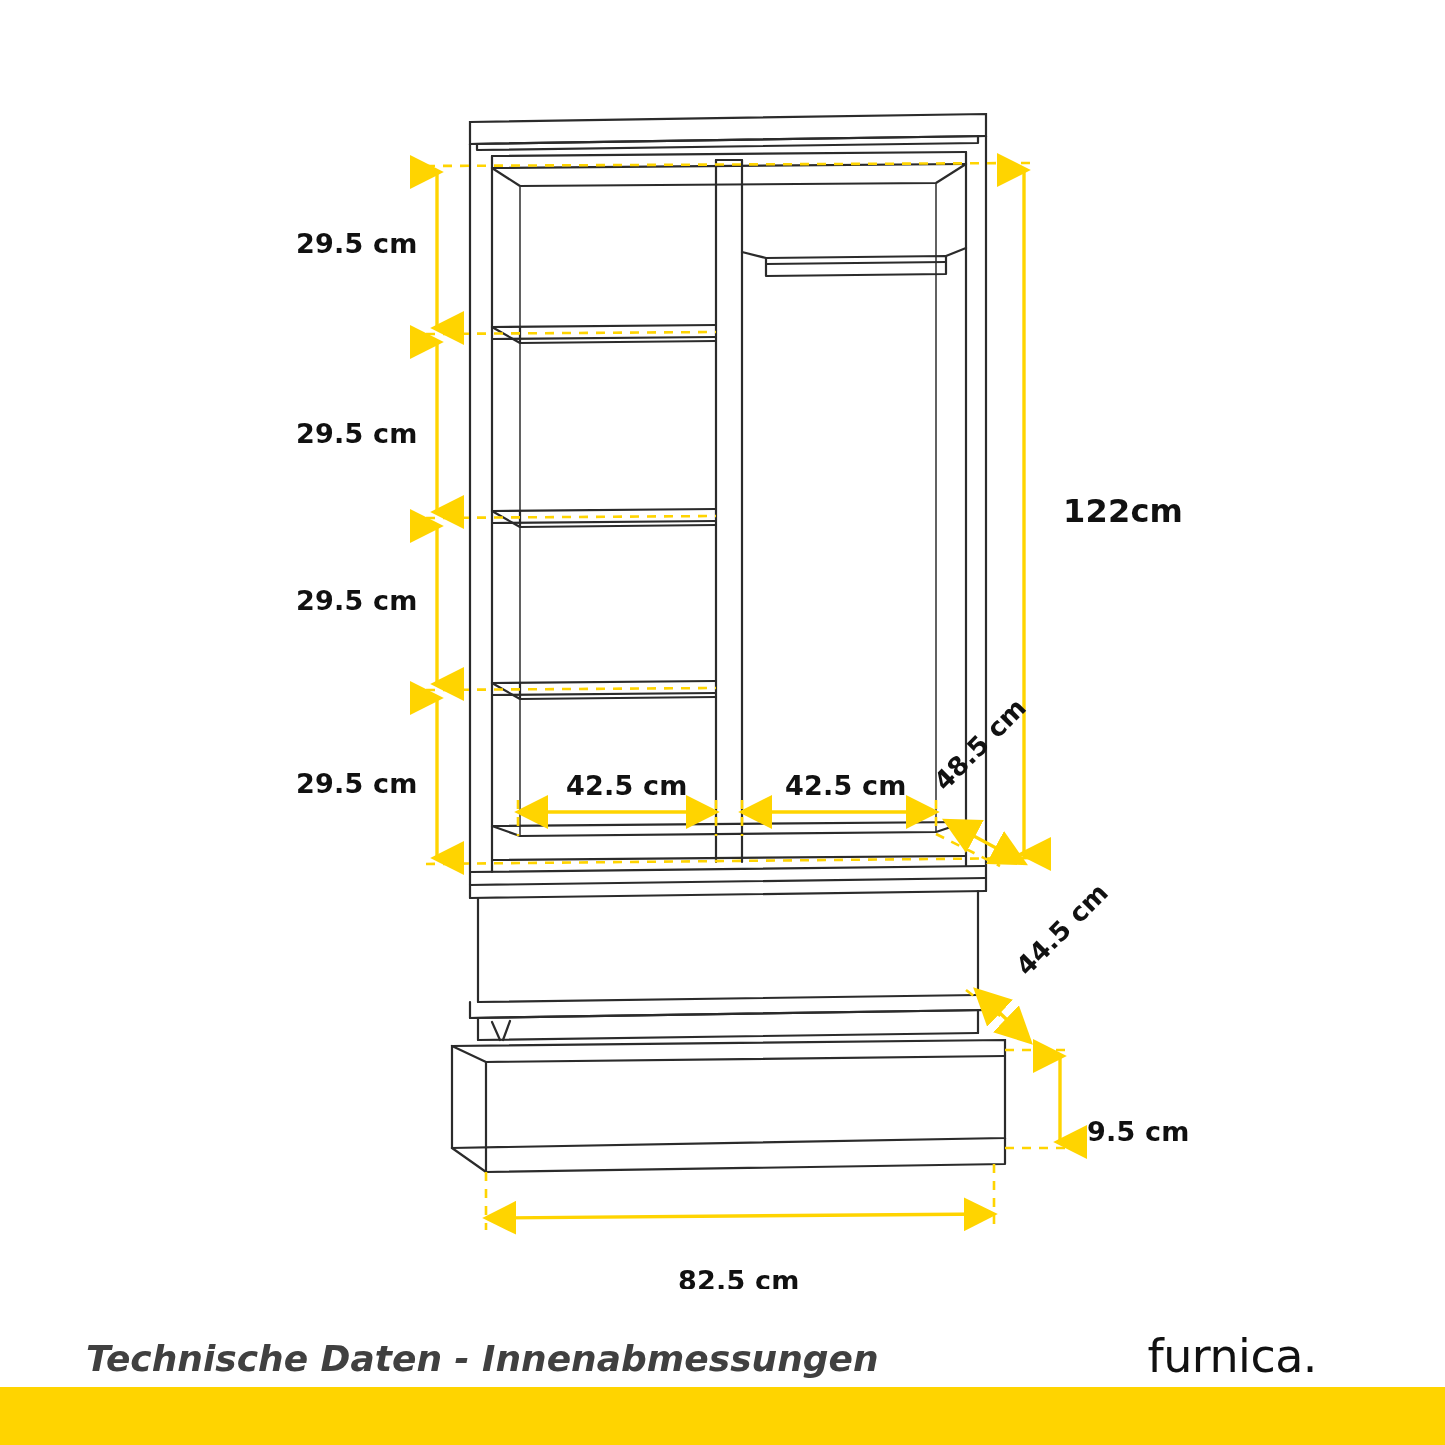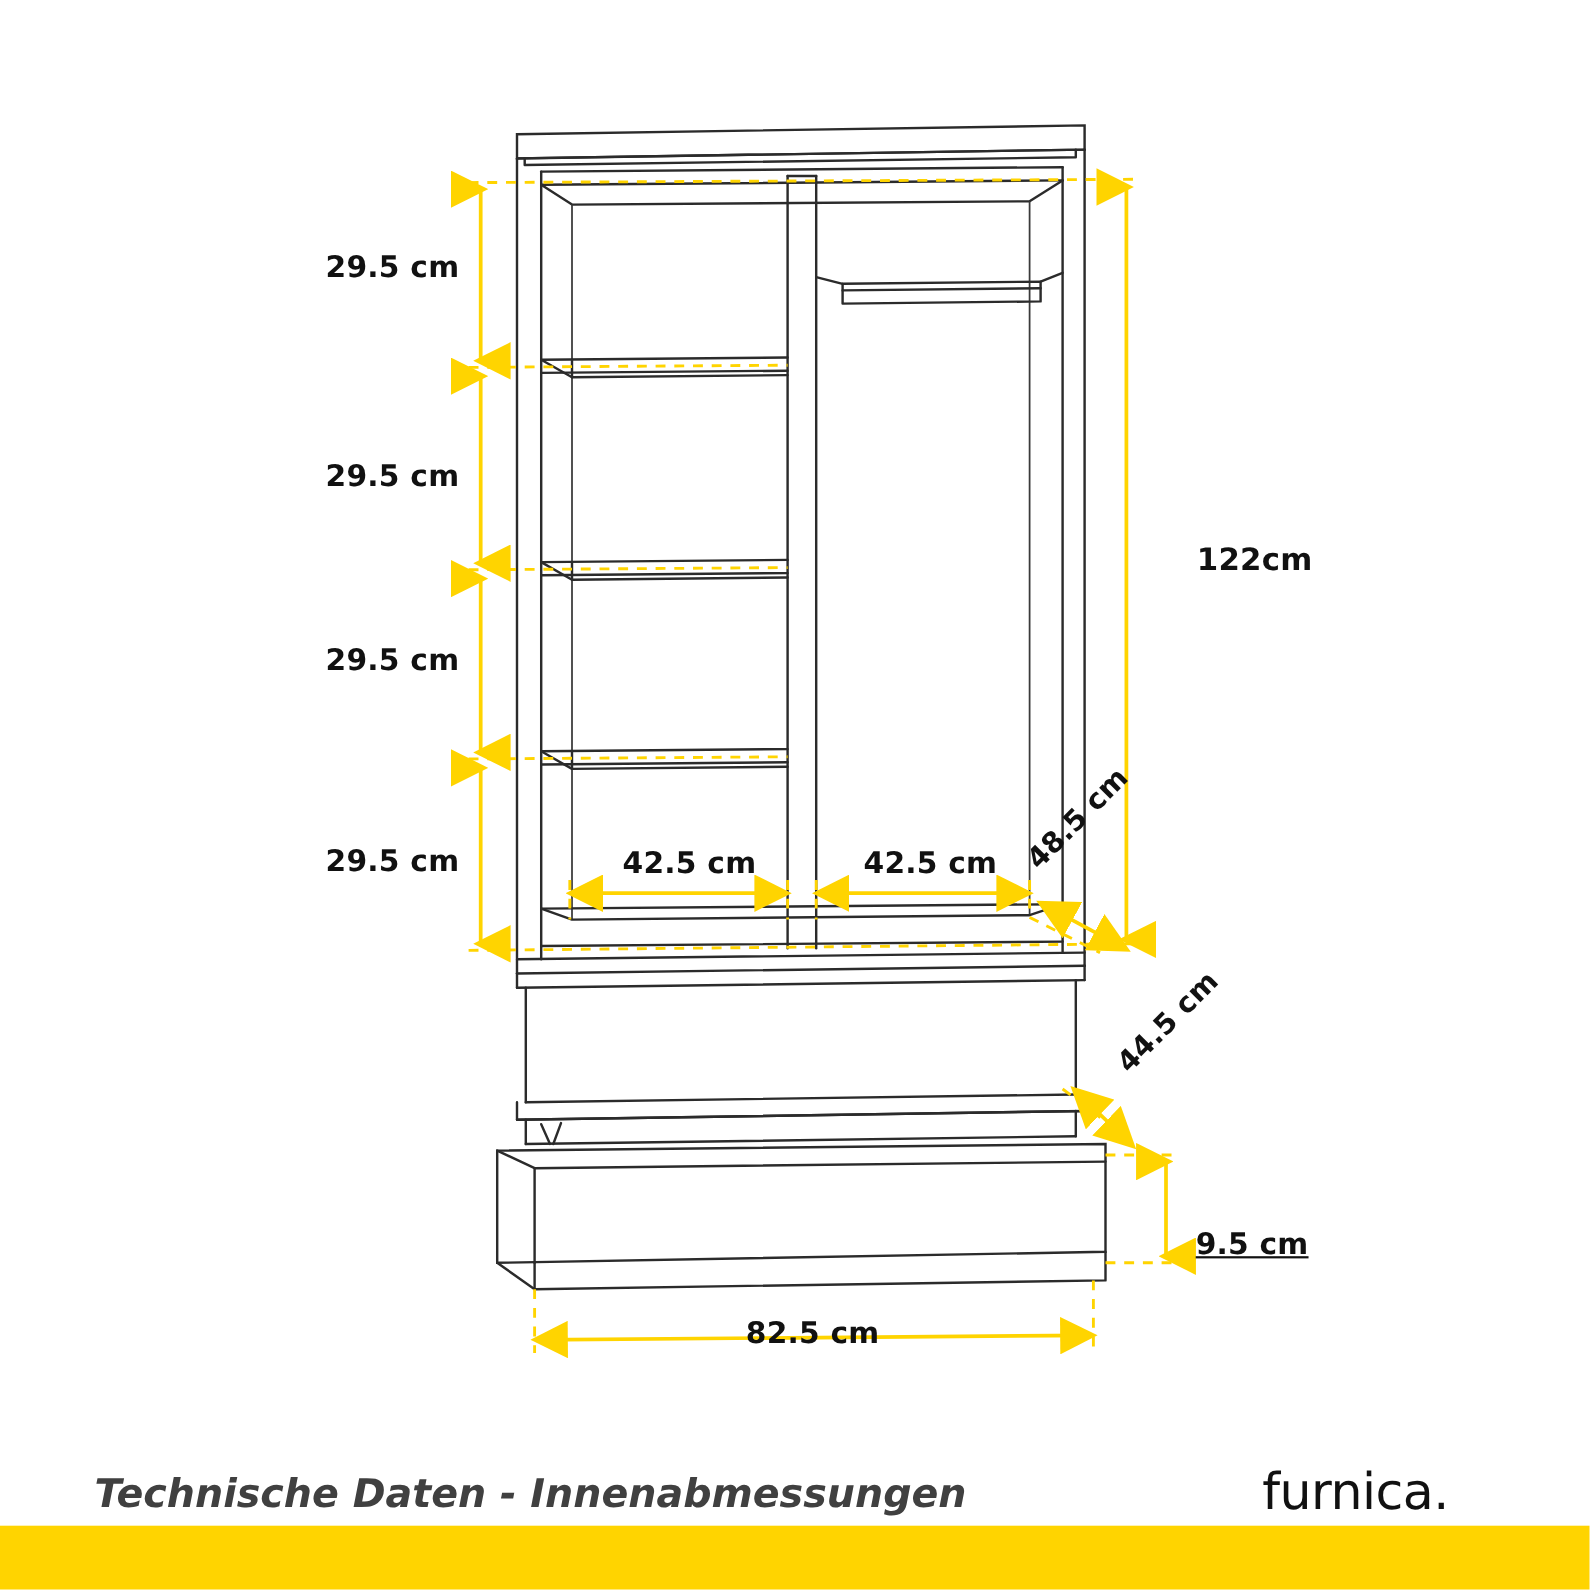--- a/index.html
+++ b/index.html
@@ -18,27 +18,27 @@
     position:absolute;
     font-weight:bold;
     color:#111111;
     white-space:nowrap;
     letter-spacing:0.2px;
   }
   .dim-29a{left:296px;top:228px;font-size:27px;}
   .dim-29b{left:296px;top:418px;font-size:27px;}
   .dim-29c{left:296px;top:585px;font-size:27px;}
   .dim-29d{left:296px;top:768px;font-size:27px;}
-  .dim-122{left:1088px;top:492px;font-size:28px;}
+  .dim-122{left:1063px;top:492px;font-size:32px;}
   .dim-425a{left:566px;top:770px;font-size:27px;}
   .dim-425b{left:785px;top:770px;font-size:27px;}
   .dim-485{left:928px;top:775px;font-size:26px;transform:rotate(-45deg);transform-origin:left top;}
   .dim-445{left:1010px;top:960px;font-size:26px;transform:rotate(-45deg);transform-origin:left top;}
-  .dim-95{left:1087px;top:1116px;font-size:27px;text-decoration:underline;}
-  .dim-825{left:678px;top:1197px;font-size:27px;}
+  .dim-95{left:1087px;top:1116px;font-size:27px;}
+  .dim-825{left:678px;top:1265px;font-size:27px;}
 
   
   .footer-bar{
     position:absolute;left:0;bottom:0;width:1445px;height:58px;
     background:#FFD400;
   }
   .footer-area{
     position:absolute;left:0;bottom:58px;width:1445px;height:98px;background:#ffffff;
   }
   .footer-caption{

